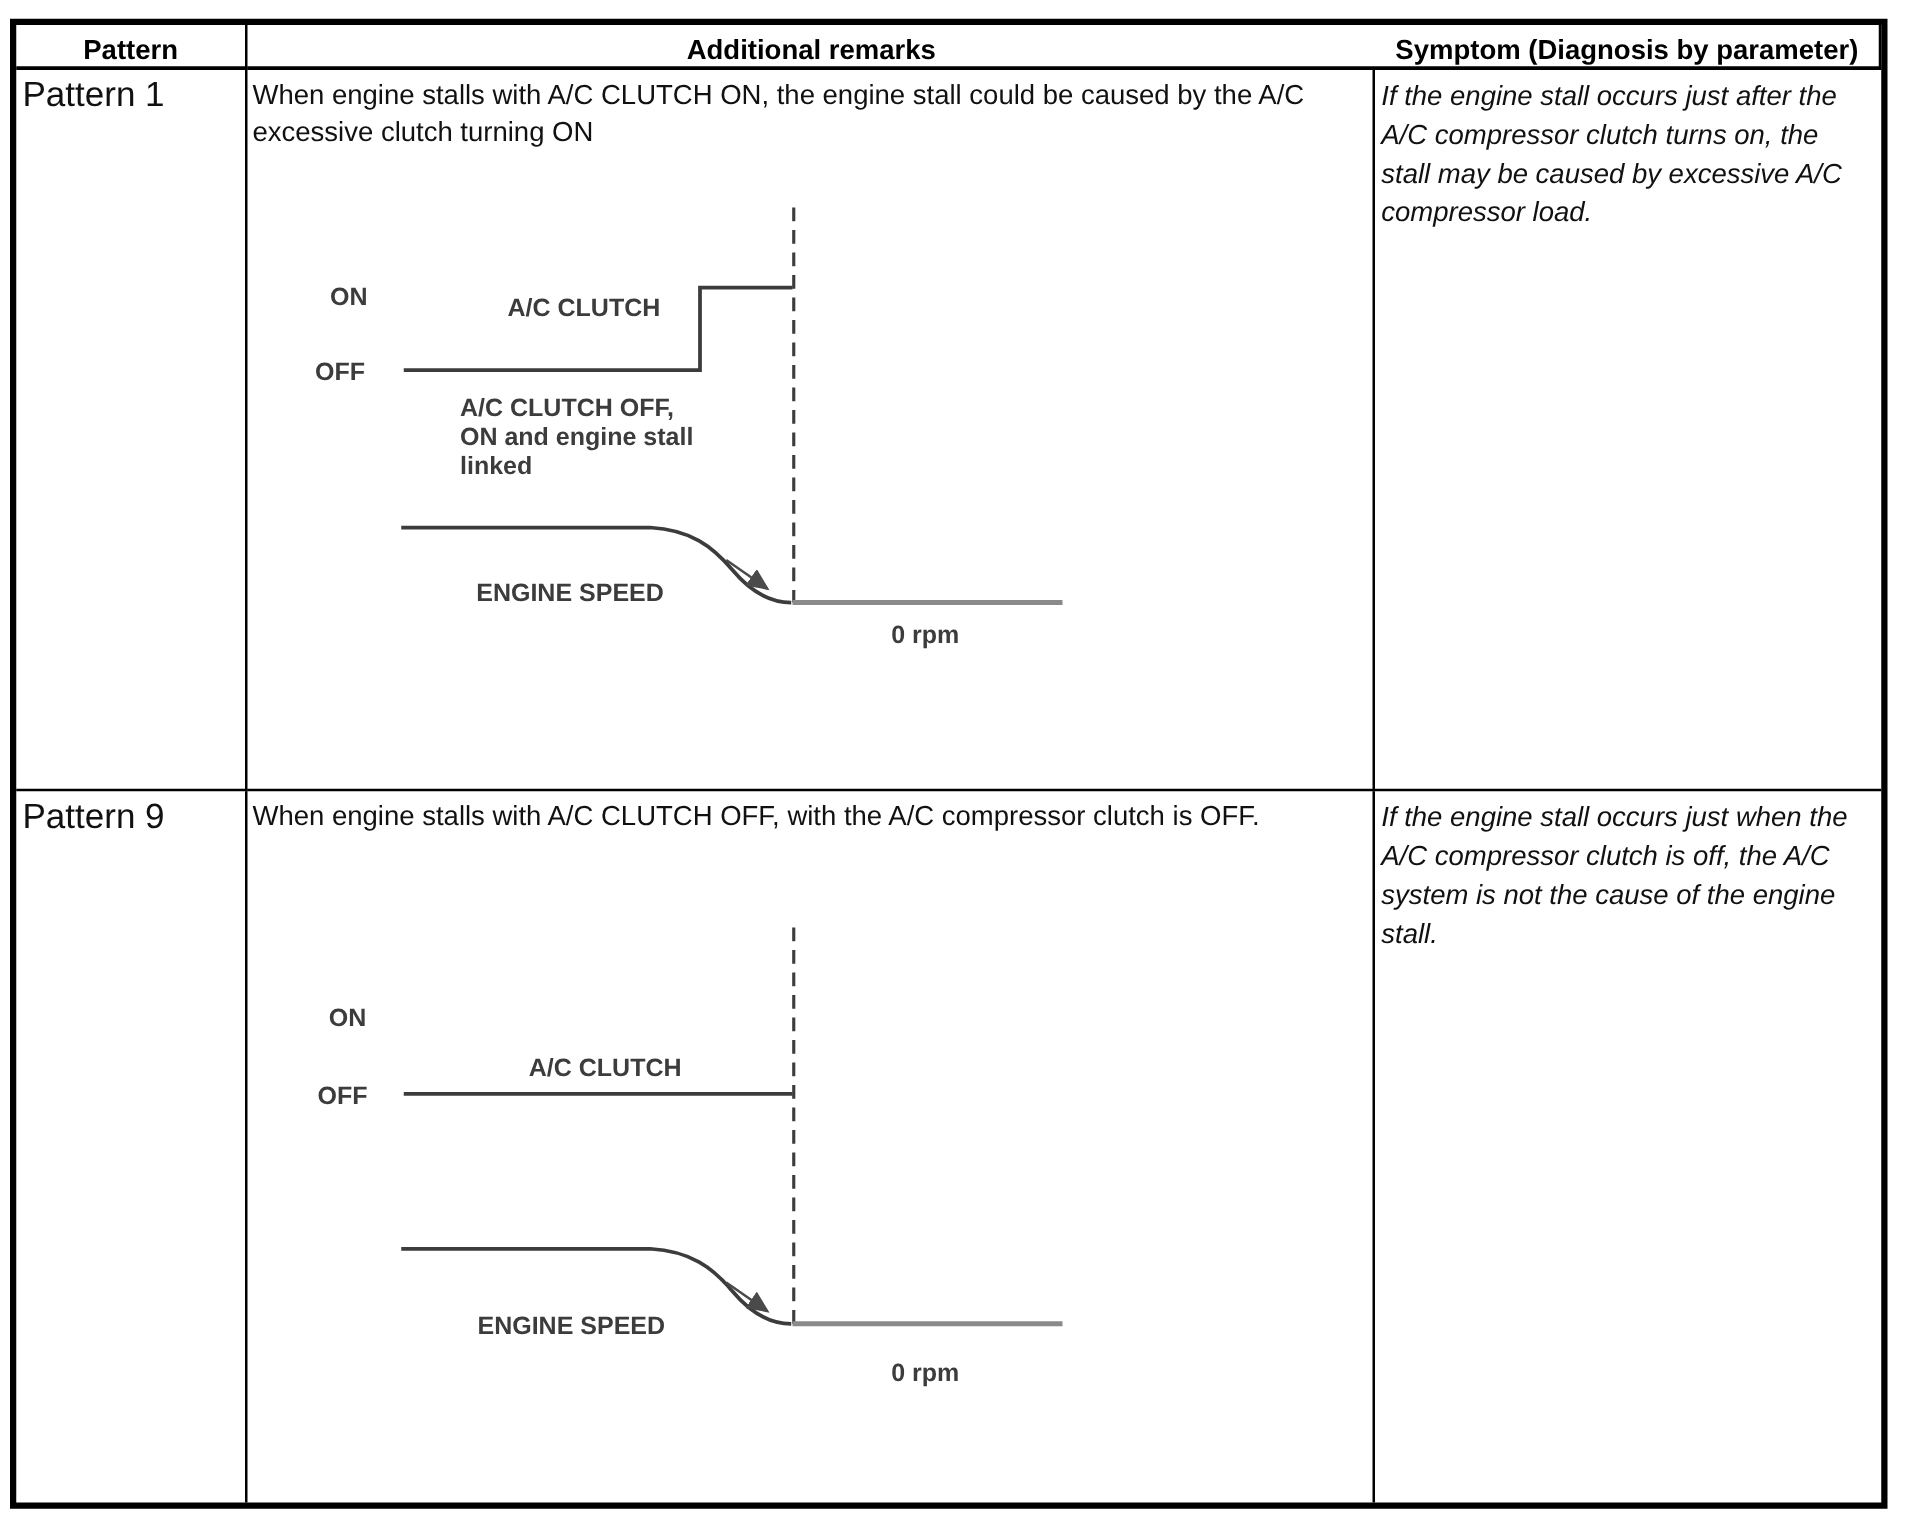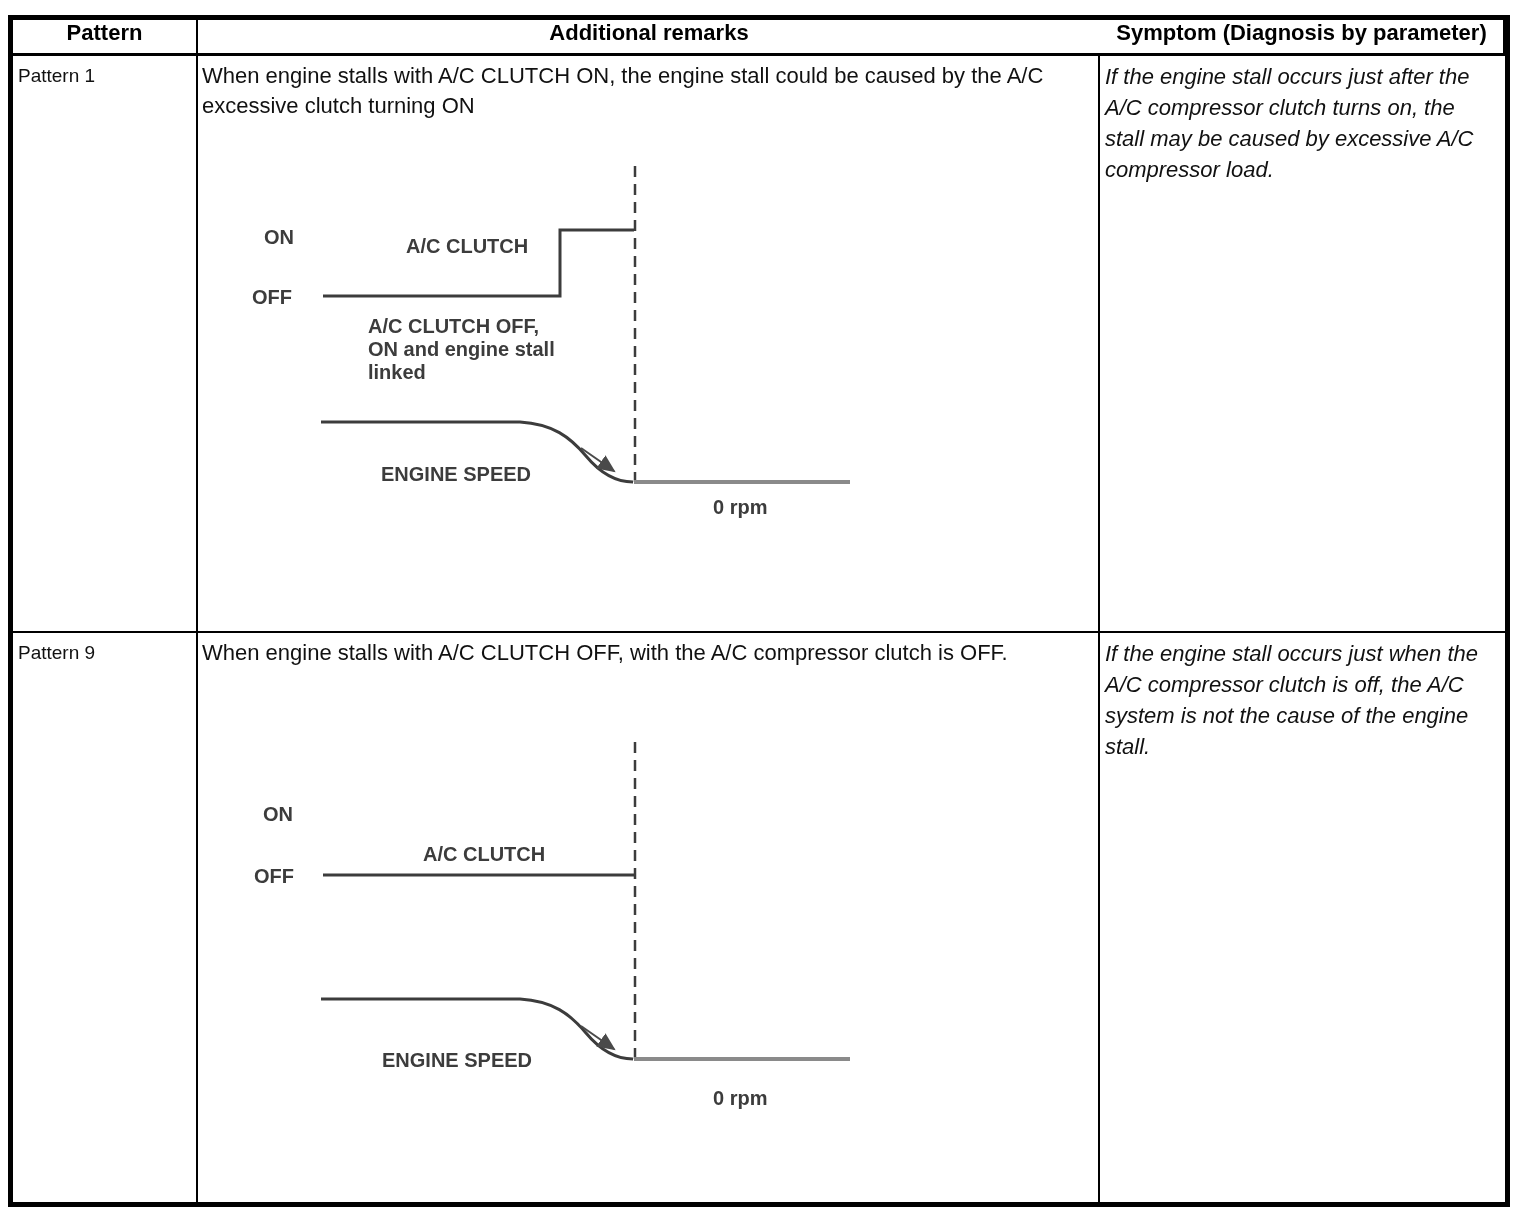--- a/index.html
+++ b/index.html
@@ -34,28 +34,28 @@
     border-right: 2px solid #000000;
     border-bottom: 2px solid #000000;
     position: relative;
     overflow: hidden;
   }
   .cell.last-col { border-right: none; }
   .cell.last-row { border-bottom: none; }
   .hc {
     border-bottom-width: 3px;
     display: flex;
-    align-items: flex-start;
+    align-items: flex-end;
     justify-content: center;
     font-weight: bold;
     font-size: 22px;
     color: #000000;
   }
   .pc {
-    font-size: 19px;
+    font-size: 28px;
     padding: 6px 4px 0 5px;
     line-height: 28px;
   }
   .sc {
     font-size: 22px;
   }
   .sc .symptom-text {
     margin: 0;
     padding: 5px 18px 0 4px;
     line-height: 30px;

